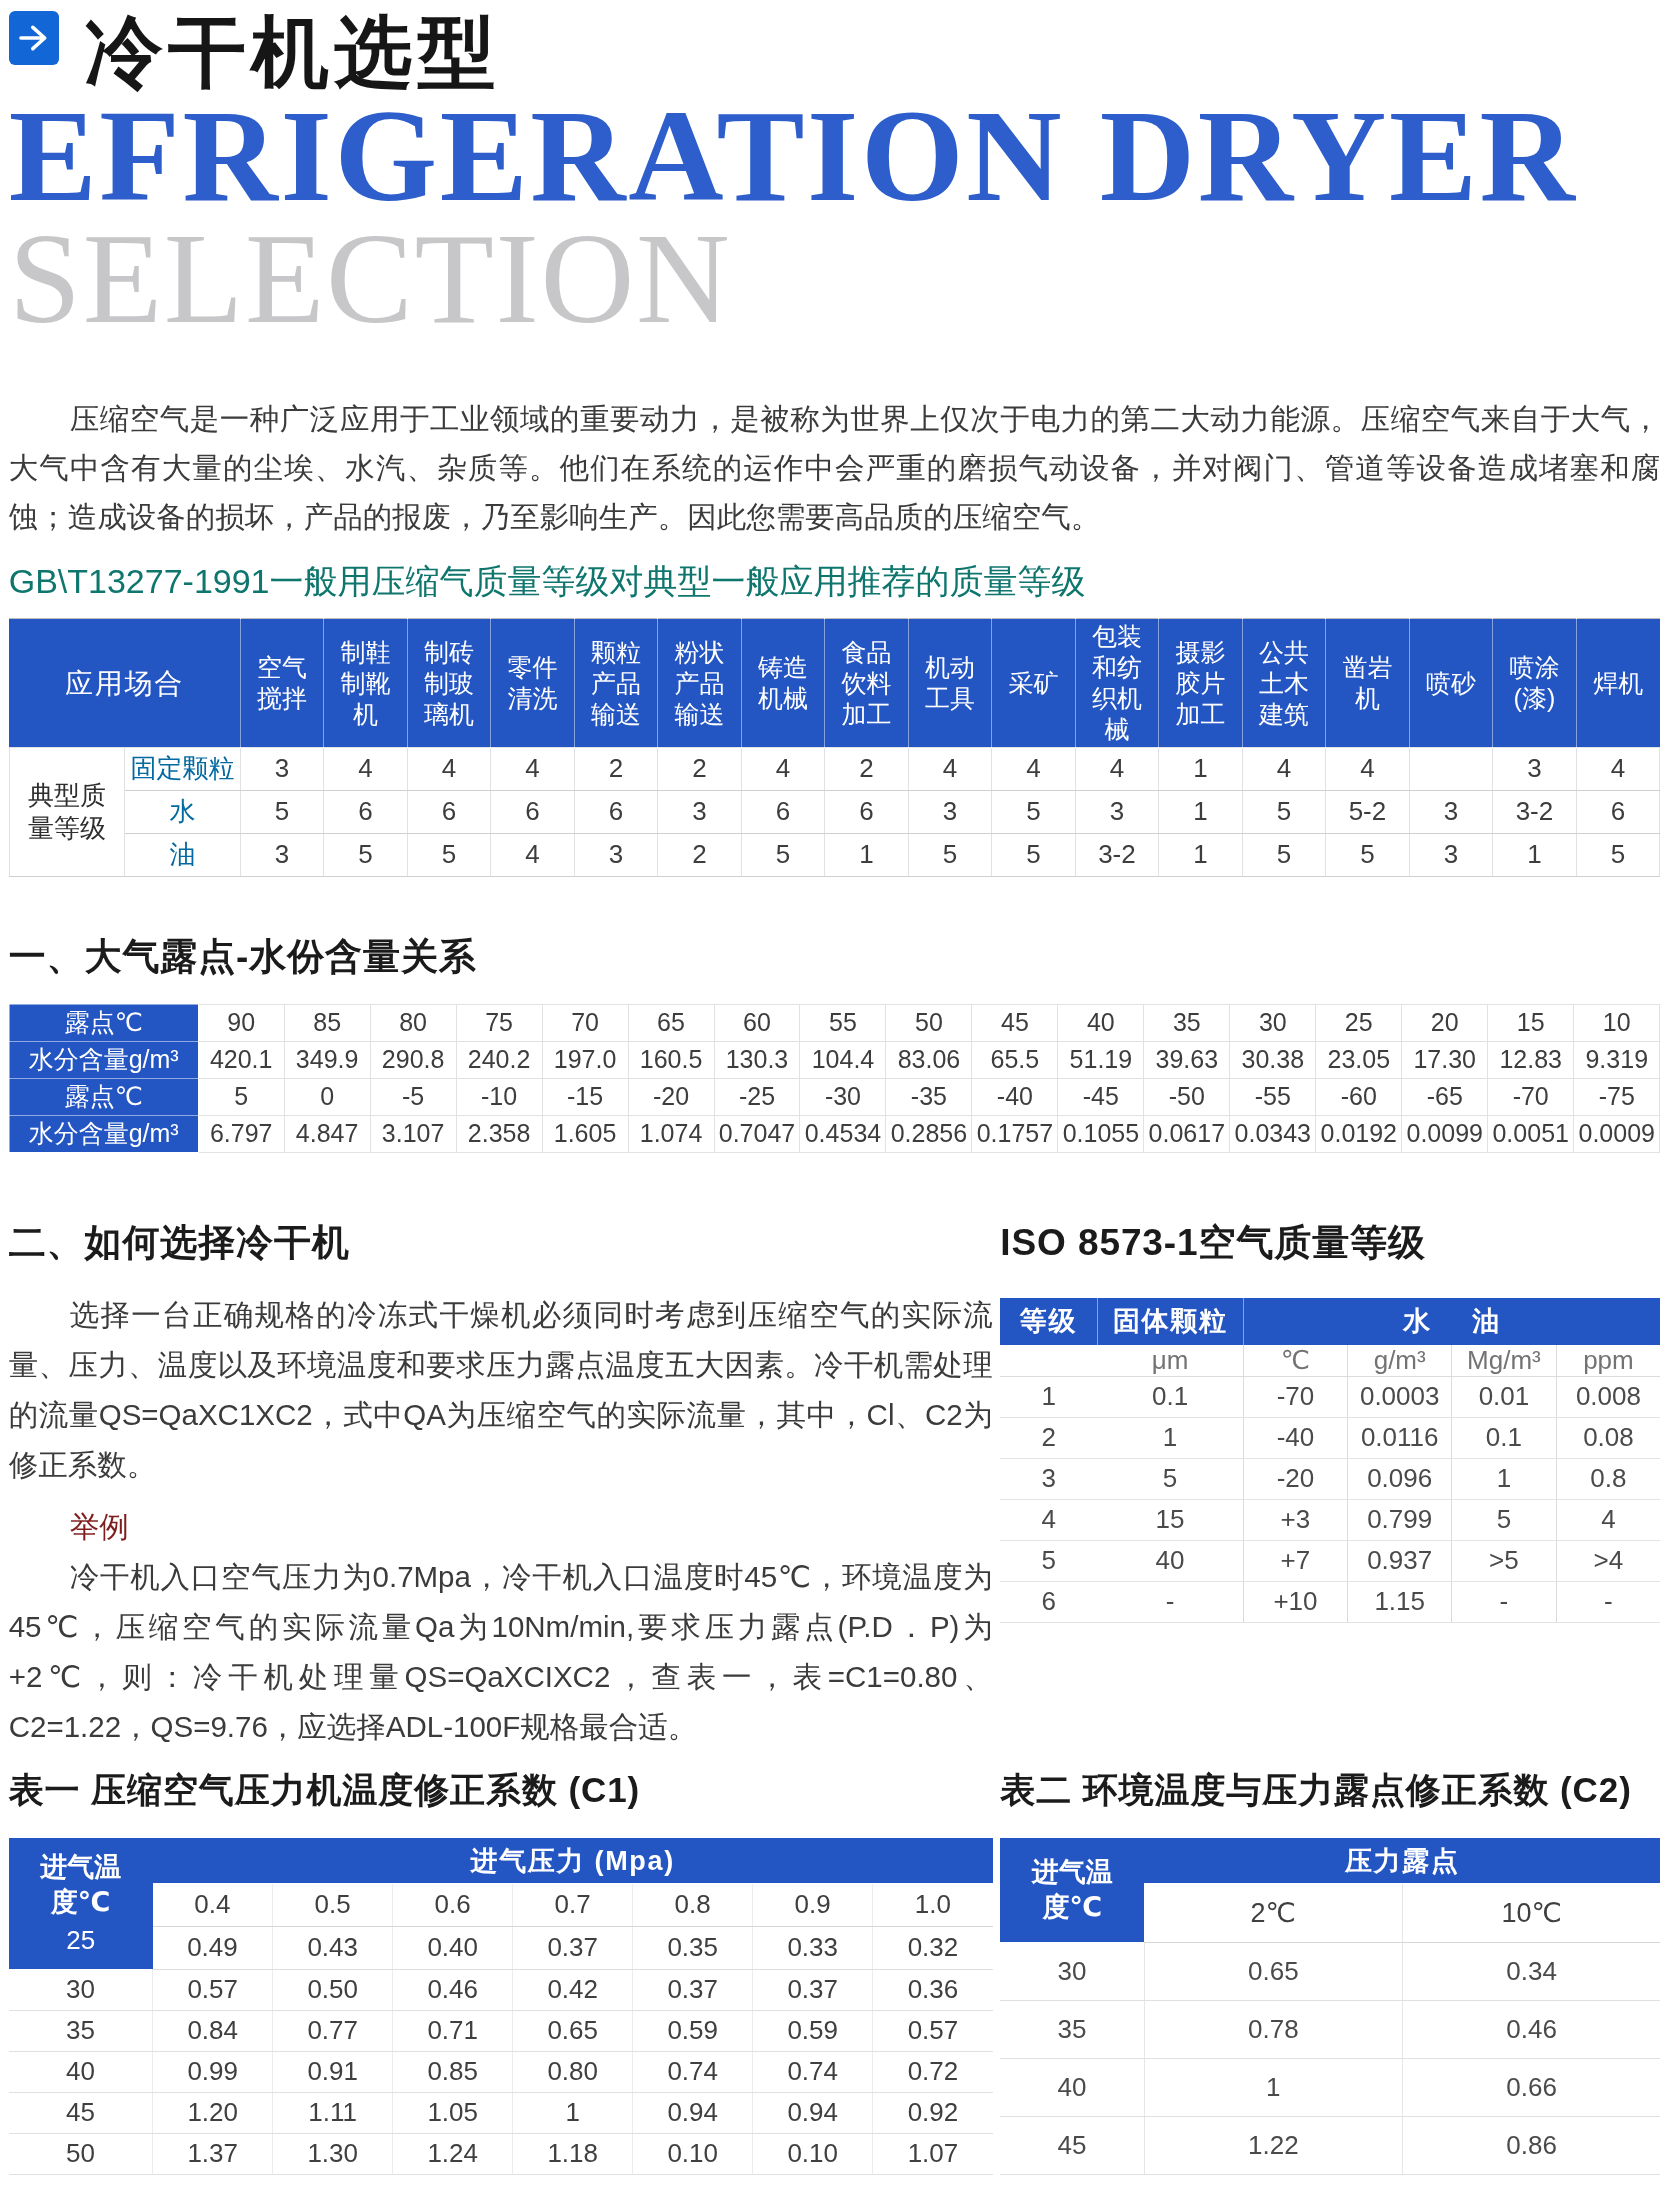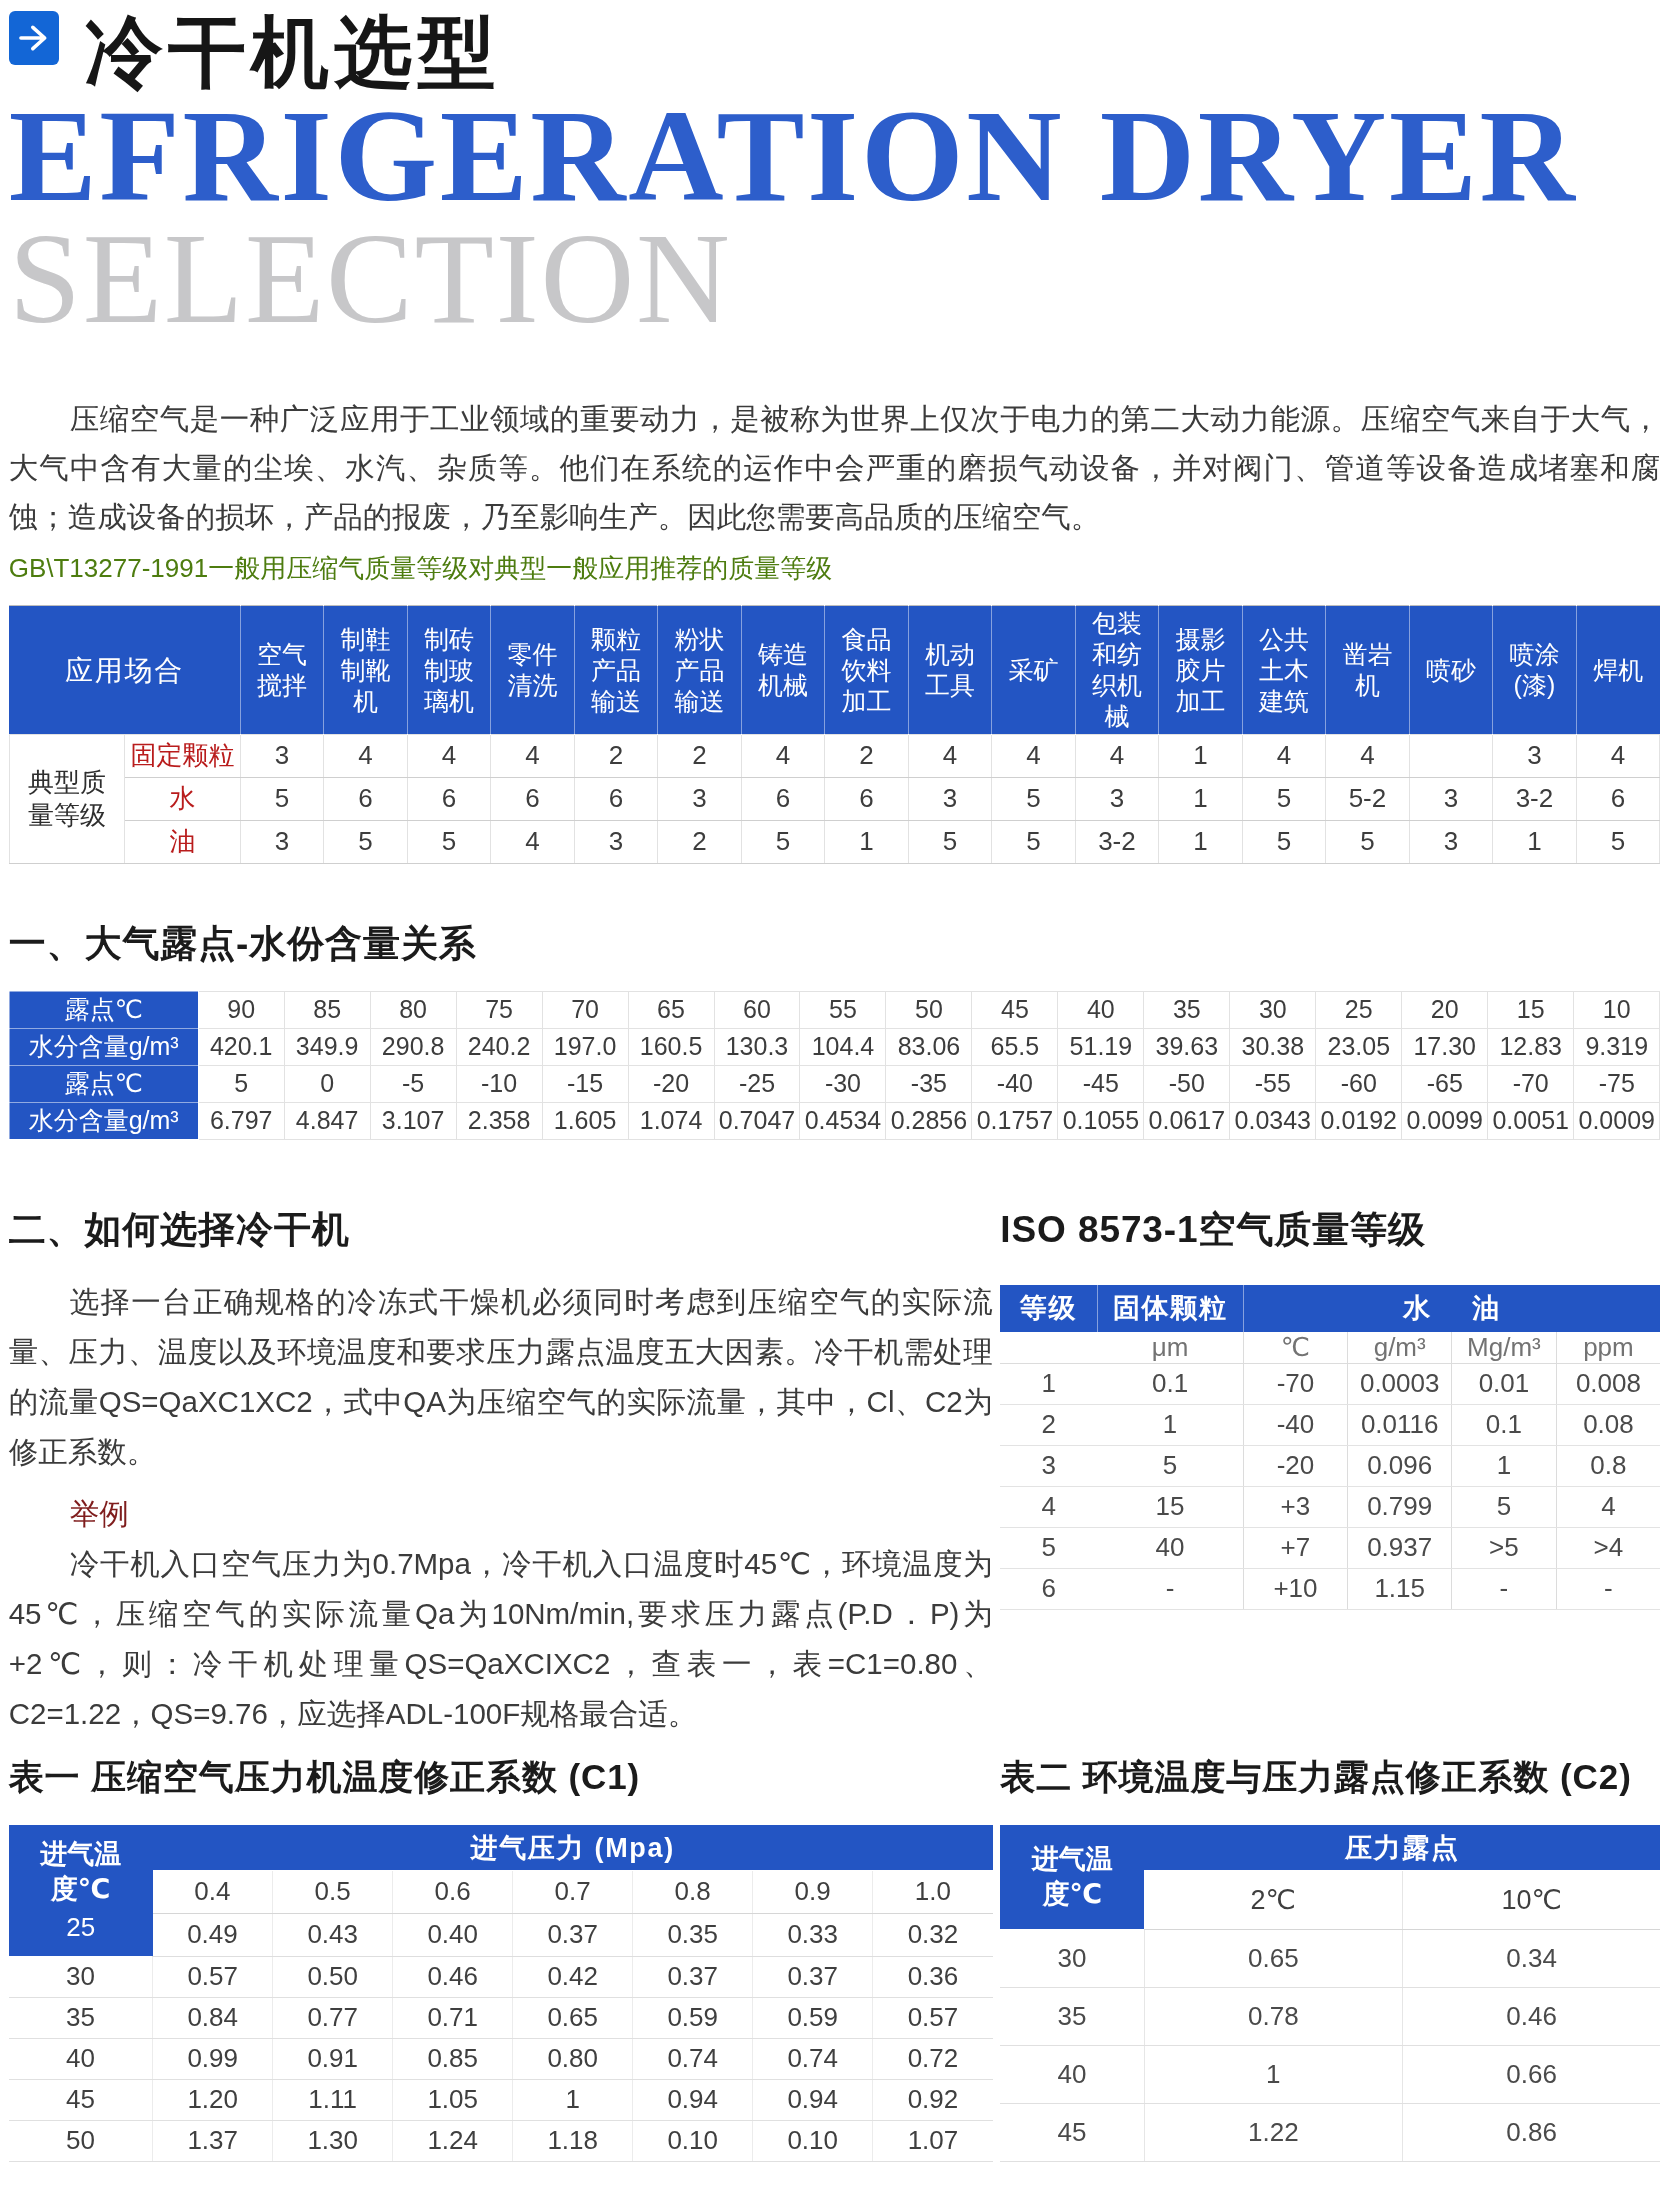--- a/index.html
+++ b/index.html
@@ -23,32 +23,32 @@
     font-size:130px; line-height:128px; color:#c7c7c9; letter-spacing:1.7px;
     margin-top:5.2px; white-space:nowrap; }
   
   .intro { margin-top:52px; font-size:29.5px; line-height:49px; text-indent:61px;
     color:#3b3b3b; text-align:justify; }
   
   table { border-collapse:collapse; table-layout:fixed; width:100%; }
   td, th { text-align:center; vertical-align:middle; font-weight:400; }
   .blue-bg { background:#2355c3; color:#ffffff; }
   
-  .gb-title { margin-top:6px; font-size:26px; line-height:43px; font-weight:500; color:#4d7c0f; }
+  .gb-title { margin-top:19px; font-size:34px; line-height:43px; font-weight:500; color:#0f766e; }
   .gb { margin-top:15.6px; border-top:0.9px solid #bdbdbd; border-bottom:1.7px solid #a5a5a5; }
   .gb thead th { background:#2355c3; color:#fff; height:103px; font-size:25px;
     line-height:31px; font-weight:500; border-right:0.9px solid rgba(255,255,255,.45);
     padding:1.7px 5.2px; word-break:break-all; }
   .gb thead th.app-col { width:231px; font-size:28px; letter-spacing:1.7px; }
   .gb thead th:last-child { border-right:none; }
   .gb tbody td { height:43px; font-size:26px; color:#3d3d3d;
     border:0.9px solid #e2e2e2; border-bottom:0.9px solid #cfcfcf; background:#fff; }
   .gb tbody td.rowgroup { width:103px; font-size:26px; color:#2e2e2e; padding:0 10.4px;
     word-break:break-all; line-height:33px; }
-  .gb tbody td.rlabel { width:129px; font-size:26px; color:#b91c1c; }
+  .gb tbody td.rlabel { width:129px; font-size:26px; color:#0369a1; }
   
   .sec-title { margin-top:56px; font-size:37px; line-height:47px; font-weight:600;
     color:#1b1b1b; letter-spacing:0.9px; }
   
   .dew { margin-top:24px; border-top:1.7px solid #bdbdbd; border-bottom:1.7px solid #9c9c9c; }
   .dew td { height:37px; font-size:25px; border:0.9px solid #e2e2e2; color:#3d3d3d; }
   .dew td.rlabel { width:189px; background:#2355c3; color:#fff; font-size:25px;
     font-weight:500; border:0.9px solid rgba(255,255,255,.5); }
   
   .two-col { display:flex; justify-content:space-between; margin-top:66px; }

